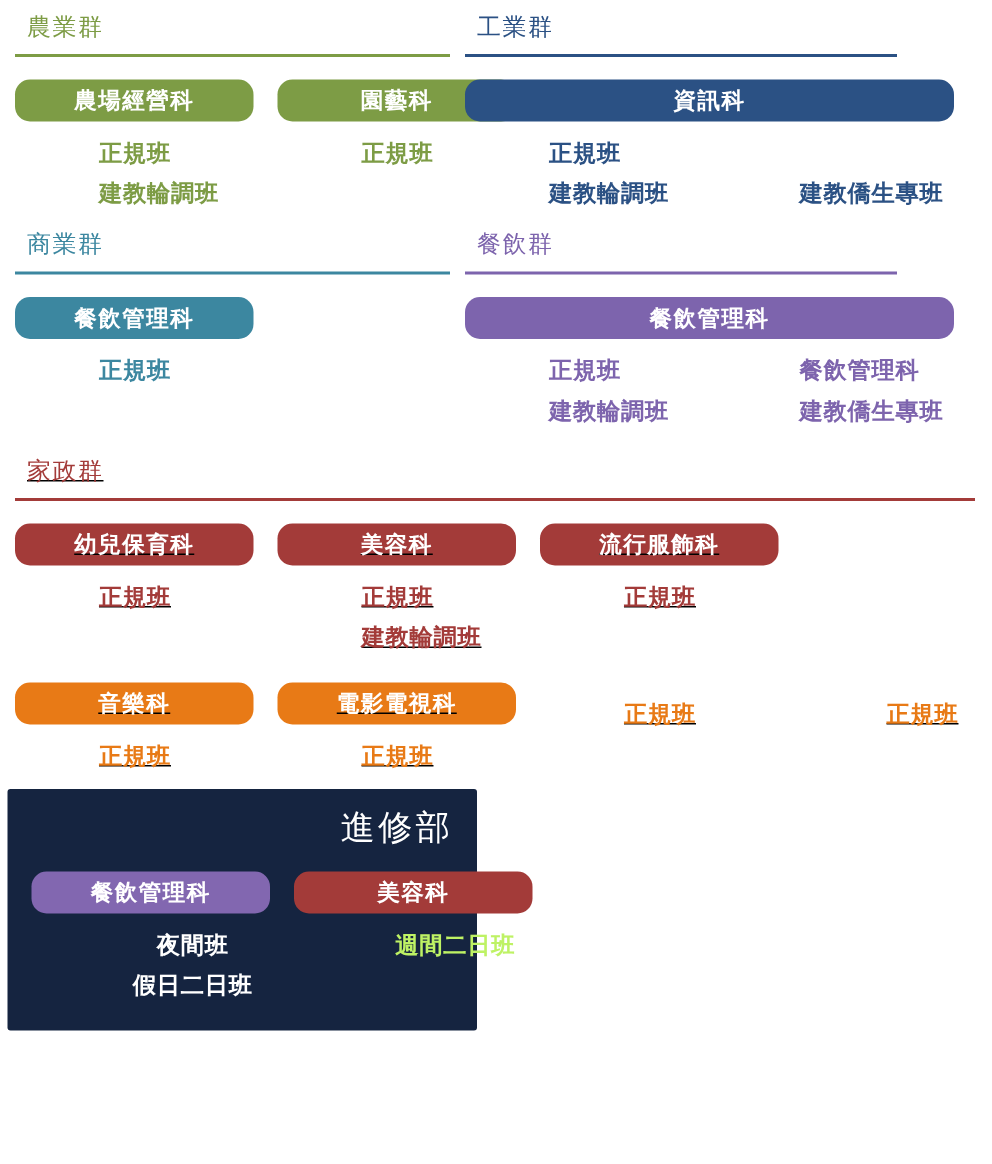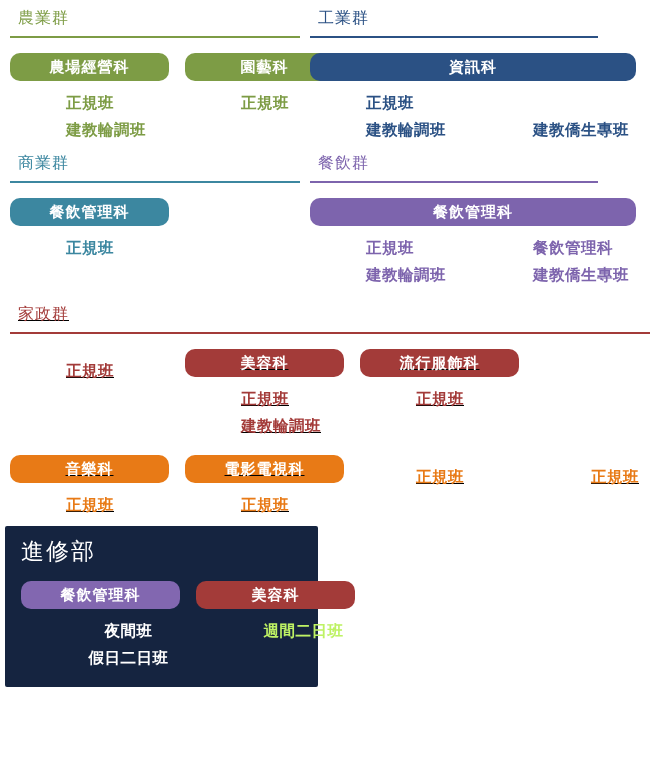--- a/index.html
+++ b/index.html
@@ -55,21 +55,21 @@
 
   
   .night-box{
     width:281px;
     margin-top:8px;margin-left:-5px;
     padding:10px 16px 16px 16px;
     border-radius:2px;
   }
   .night-title{
     margin:0 0 14px 0;
-    font-size:23px;font-weight:400;letter-spacing:2px;
+    font-size:23px;font-weight:400;letter-spacing:2px;text-align:right;
   }
   .night-box .dept{--c:#888;}
   .night-box .class-link{color:inherit;text-align:center;}
 </style>
 </head>
 <body>
 
 <div class="page">
 
   <div class="top-grid">
@@ -149,20 +149,21 @@
         </div>
       </div>
     </section>
 
   </div>
 
   <section class="group full" style="--c: #a33b39;">
     <h2 class="group-title">家政群</h2>
     <div class="dept-row">
       <div class="dept">
+        <button class="dept-btn">幼兒保育科</button>
         <div class="classes">
           <div class="class-row">
               <a class="class-link">正規班</a>
             </div>
         </div>
       </div>
       <div class="dept">
         <button class="dept-btn">美容科</button>
         <div class="classes">
           <div class="class-row">

